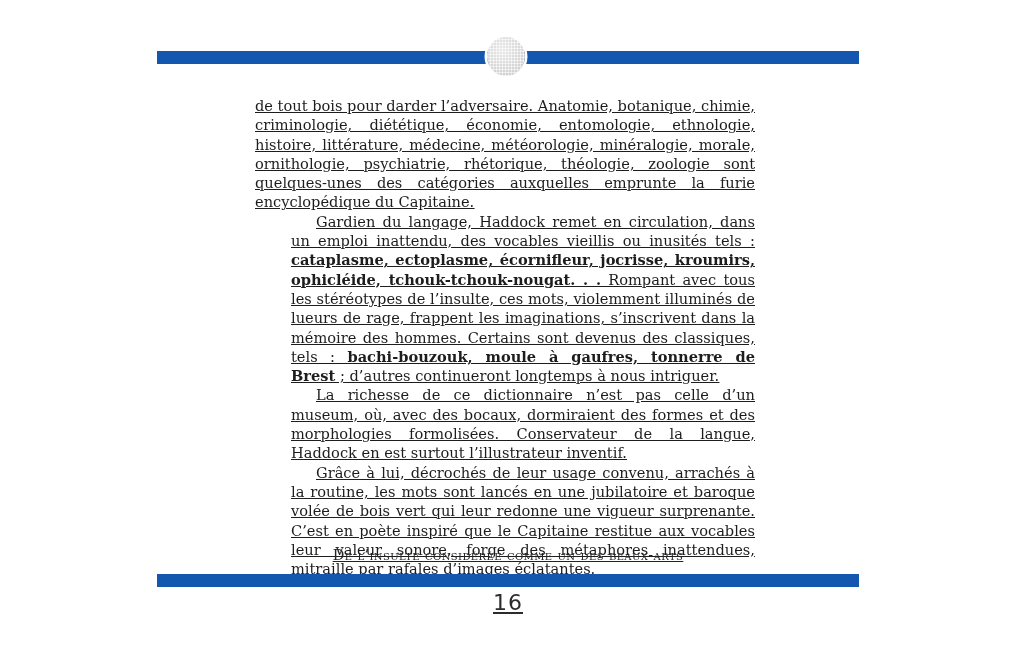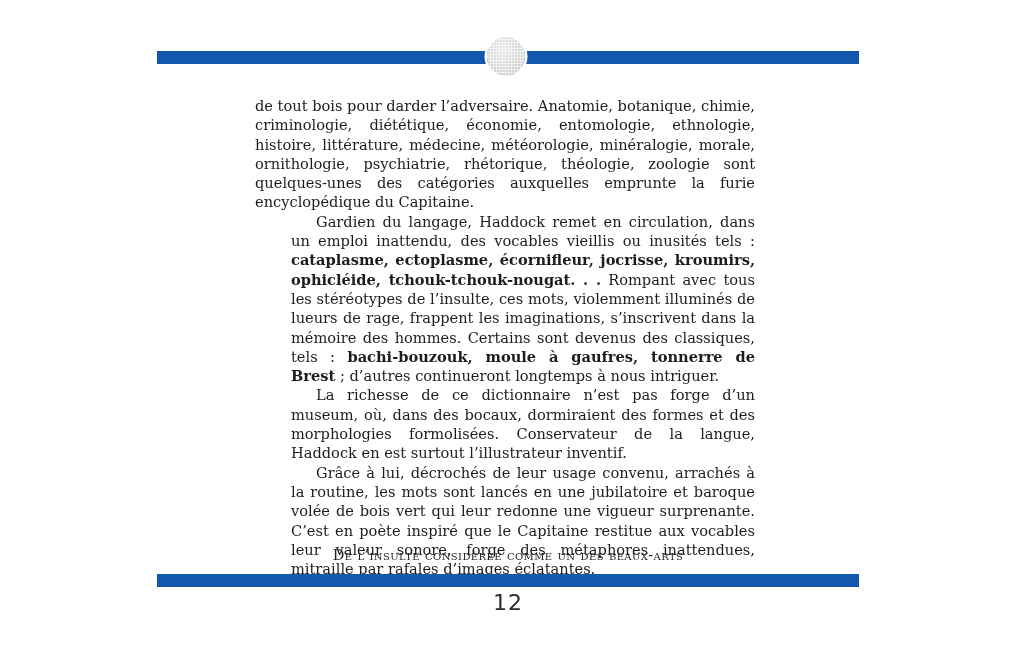--- a/index.html
+++ b/index.html
@@ -1,15 +1,15 @@
 <!DOCTYPE html>
 <html><head>
 <meta charset="utf-8">
 <style>
-  * { margin: 0; padding: 0; box-sizing: border-box; }
+  * { margin: 0; padding: 0; box-sizing: border-box; text-decoration: underline; }
   html, body { background: #ffffff; }
   .page {
     position: relative;
     width: 1024px;
     height: 646px;
     background: #ffffff;
     overflow: hidden;
     font-family: "DejaVu Serif", serif;
   }
   .rule {
@@ -75,23 +75,23 @@
 <body>
 
 <div class="page">
 
   <div class="rule top" style="background: rgb(20, 87, 174);"></div>
   <div class="ornament"></div>
 
   <div class="text-block" style="color: rgb(29, 29, 29);">
       <p class="para"><span>de tout bois pour darder l’adversaire. Anatomie, botanique, chimie, criminologie, diététique, économie, entomologie, ethnologie, histoire, littérature, médecine, météorologie, minéralogie, morale, ornithologie, psychiatrie, rhétorique, théologie, zoologie sont quelques-unes des catégories auxquelles emprunte la furie encyclopédique du Capitaine.</span></p>
       <p class="para indent"><span>Gardien du langage, Haddock remet en circulation, dans un emploi inattendu, des vocables vieillis ou inusités tels&nbsp;: </span><strong>cataplasme, ectoplasme, écornifleur, jocrisse, kroumirs, ophicléide, tchouk-tchouk-nougat.&nbsp;.&nbsp;.</strong><span> Rompant avec tous les stéréotypes de l’insulte, ces mots, violemment illuminés de lueurs de rage, frappent les imaginations, s’inscrivent dans la mémoire des hommes. Certains sont devenus des classiques, tels&nbsp;: </span><strong>bachi-bouzouk, moule à gaufres, tonnerre de Brest</strong><span>&nbsp;; d’autres continueront longtemps à nous intriguer.</span></p>
-      <p class="para indent"><span>La richesse de ce dictionnaire n’est pas forge d’un museum, où, dans des bocaux, dormiraient des formes et des morphologies formolisées. Conservateur de la langue, Haddock en est surtout l’illustrateur inventif.</span></p>
+      <p class="para indent"><span>La richesse de ce dictionnaire n’est pas celle d’un museum, où, avec des bocaux, dormiraient des formes et des morphologies formolisées. Conservateur de la langue, Haddock en est surtout l’illustrateur inventif.</span></p>
       <p class="para indent"><span>Grâce à lui, décrochés de leur usage convenu, arrachés à la routine, les mots sont lancés en une jubilatoire et baroque volée de bois vert qui leur redonne une vigueur surprenante. C’est en poète inspiré que le Capitaine restitue aux vocables leur valeur sonore, forge des métaphores inattendues, mitraille par rafales d’images éclatantes.</span></p>
     </div>
 
   <div class="running-title">De l’insulte considérée comme un des beaux-arts</div>
 
   <div class="rule bottom" style="background: rgb(20, 87, 174);"></div>
 
-  <div class="page-number">12</div>
+  <div class="page-number">16</div>
 
 </div>
 
 </body></html>

